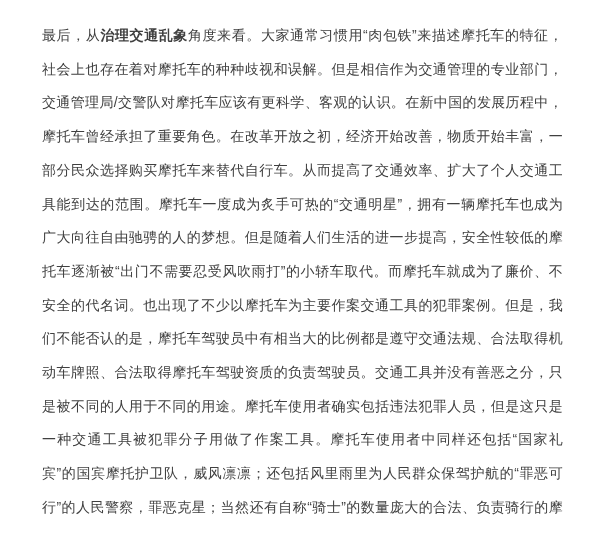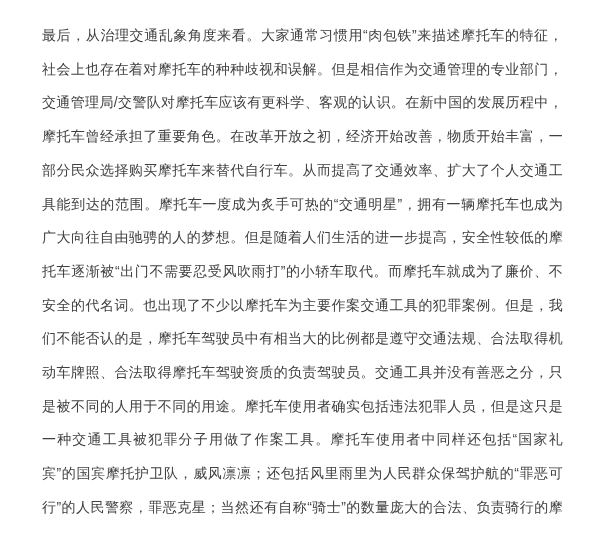--- a/index.html
+++ b/index.html
@@ -29,21 +29,21 @@
     font-size: 14px;
     line-height: 33.7px;
     color: #404040;
     text-align: justify;
     text-align-last: left;
     text-justify: inter-character;
     word-break: break-all;
     letter-spacing: 0.3px;
   }
   .article-text .bold {
-    font-weight: 400;
+    font-weight: 700;
   }
 </style>
 </head>
 <body>
 
 <div class="page" style="background: rgb(255, 255, 255);">
   <div class="article">
     <p class="article-text" style="color: rgb(64, 64, 64);"><span>最后，从</span><span class="bold">治理交通乱象</span><span>角度来看。大家通常习惯用“肉包铁”来描述摩托车的特征，社会上也存在着对摩托车的种种歧视和误解。但是相信作为交通管理的专业部门，交通管理局/交警队对摩托车应该有更科学、客观的认识。在新中国的发展历程中，摩托车曾经承担了重要角色。在改革开放之初，经济开始改善，物质开始丰富，一部分民众选择购买摩托车来替代自行车。从而提高了交通效率、扩大了个人交通工具能到达的范围。摩托车一度成为炙手可热的“交通明星”，拥有一辆摩托车也成为广大向往自由驰骋的人的梦想。但是随着人们生活的进一步提高，安全性较低的摩托车逐渐被“出门不需要忍受风吹雨打”的小轿车取代。而摩托车就成为了廉价、不安全的代名词。也出现了不少以摩托车为主要作案交通工具的犯罪案例。但是，我们不能否认的是，摩托车驾驶员中有相当大的比例都是遵守交通法规、合法取得机动车牌照、合法取得摩托车驾驶资质的负责驾驶员。交通工具并没有善恶之分，只是被不同的人用于不同的用途。摩托车使用者确实包括违法犯罪人员，但是这只是一种交通工具被犯罪分子用做了作案工具。摩托车使用者中同样还包括“国家礼宾”的国宾摩托护卫队，威风凛凛；还包括风里雨里为人民群众保驾护航的“罪恶可行”的人民警察，罪恶克星；当然还有自称“骑士”的数量庞大的合法、负责骑行的摩托车驾驶员。</span></p>
   </div>
 </div>

